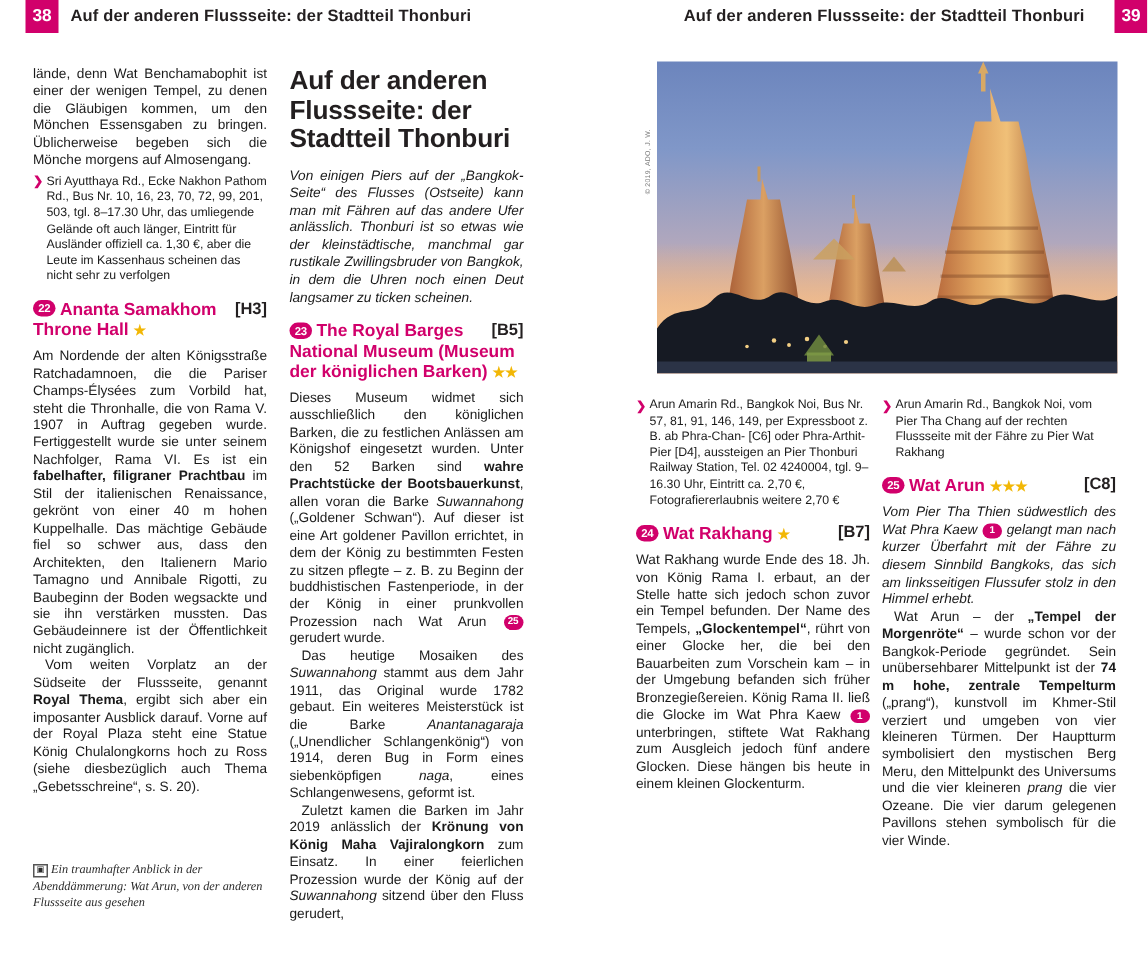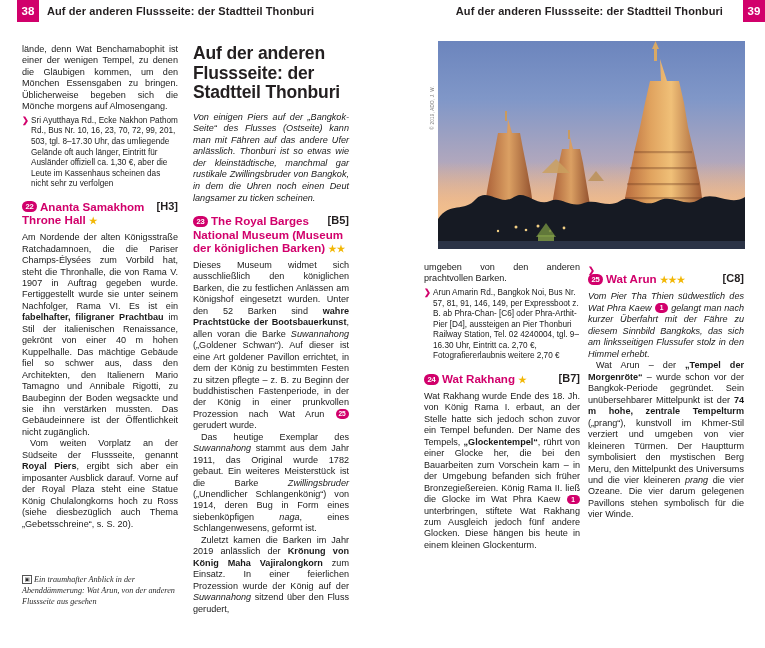--- a/index.html
+++ b/index.html
@@ -307,21 +307,21 @@
     </div>
 
     <div class="poi-head">
       <span class="grid-ref">[H3]</span>
       <span class="num">22</span><span>Ananta Samakhom Throne Hall</span>
       <span class="stars">★</span>
     </div>
 
     <p><span>Am Nordende der alten Königsstraße Ratchadamnoen, die die Pariser Champs-Élysées zum Vorbild hat, steht die Thronhalle, die von Rama V. 1907 in Auftrag gegeben wurde. Fertiggestellt wurde sie unter seinem Nachfolger, Rama VI. Es ist ein </span><b>fabelhafter, filigraner Prachtbau</b><span> im Stil der italienischen Renaissance, gekrönt von einer 40 m hohen Kuppelhalle. Das mächtige Gebäude fiel so schwer aus, dass den Architekten, den Italienern Mario Tamagno und Annibale Rigotti, zu Baubeginn der Boden wegsackte und sie ihn verstärken mussten. Das Gebäudeinnere ist der Öffentlichkeit nicht zugänglich.</span></p>
 
-    <p class="indent"><span>Vom weiten Vorplatz an der Südseite der Flussseite, genannt </span><b>Royal Piers</b><span>, ergibt sich aber ein imposanter Ausblick darauf. Vorne auf der Royal Plaza steht eine Statue König Chulalongkorns hoch zu Ross (siehe diesbezüglich auch Thema „Gebetsschreine“, s. S. 20).</span></p>
+    <p class="indent"><span>Vom weiten Vorplatz an der Südseite der Flussseite, genannt </span><b>Royal Thema</b><span>, ergibt sich aber ein imposanter Ausblick darauf. Vorne auf der Royal Plaza steht eine Statue König Chulalongkorns hoch zu Ross (siehe diesbezüglich auch Thema „Gebetsschreine“, s. S. 20).</span></p>
 
     <div class="caption">
       <span class="camera">▣</span><span>Ein traumhafter Anblick in der Abenddämmerung: Wat Arun, von der anderen Flussseite aus gesehen</span>
     </div>
   </div>
 
   <div class="col" id="col2">
 
     <h1 class="section-title">Auf der anderen Flussseite: der Stadtteil Thonburi</h1>
 
@@ -330,28 +330,27 @@
     </div>
 
     <div class="poi-head">
       <span class="grid-ref">[B5]</span>
       <span class="num">23</span><span>The Royal Barges National Museum (Museum der königlichen Barken)</span>
       <span class="stars">★★</span>
     </div>
 
     <p><span>Dieses Museum widmet sich ausschließlich den königlichen Barken, die zu festlichen Anlässen am Königshof eingesetzt wurden. Unter den 52 Barken sind </span><b>wahre Prachtstücke der Bootsbauerkunst</b><span>, allen voran die Barke </span><i>Suwannahong</i><span> („Goldener Schwan“). Auf dieser ist eine Art goldener Pavillon errichtet, in dem der König zu bestimmten Festen zu sitzen pflegte – z. B. zu Beginn der buddhistischen Fastenperiode, in der der König in einer prunkvollen Prozession nach Wat Arun </span><span class="inline-num">25</span><span> gerudert wurde.</span></p>
 
-    <p class="indent"><span>Das heutige Exemplar des </span><i>Suwannahong</i><span> stammt aus dem Jahr 1911, das Original wurde 1782 gebaut. Ein weiteres Meisterstück ist die Barke </span><i>Zwillingsbruder</i><span> („Unendlicher Schlangenkönig“) von 1914, deren Bug in Form eines siebenköpfigen </span><i>naga</i><span>, eines Schlangenwesens, geformt ist.</span></p>
+    <p class="indent"><span>Das heutige Mosaiken des </span><i>Suwannahong</i><span> stammt aus dem Jahr 1911, das Original wurde 1782 gebaut. Ein weiteres Meisterstück ist die Barke </span><i>Anantanagaraja</i><span> („Unendlicher Schlangenkönig“) von 1914, deren Bug in Form eines siebenköpfigen </span><i>naga</i><span>, eines Schlangenwesens, geformt ist.</span></p>
 
     <p class="indent"><span>Zuletzt kamen die Barken im Jahr 2019 anlässlich der </span><b>Krönung von König Maha Vajiralongkorn</b><span> zum Einsatz. In einer feierlichen Prozession wurde der König auf der </span><i>Suwannahong</i><span> sitzend über den Fluss gerudert,</span></p>
   </div>
 
   <div class="col" id="col3" style="top:262px;">
 
-    <p>umgeben von den anderen prachtvollen Barken.</p>
 
     <div class="info">
       <span class="arrow">❯</span>
       <span>Arun Amarin Rd., Bangkok Noi, Bus Nr. 57, 81, 91, 146, 149, per Expressboot z. B. ab Phra-Chan- [C6] oder Phra-Arthit-Pier [D4], aussteigen an Pier Thonburi Railway Station, Tel. 02 4240004, tgl. 9–16.30 Uhr, Eintritt ca. 2,70 €, Fotografiererlaubnis weitere 2,70 €</span>
     </div>
 
     <div class="poi-head">
       <span class="grid-ref">[B7]</span>
       <span class="num">24</span><span>Wat Rakhang</span>
       <span class="stars">★</span>
@@ -359,20 +358,21 @@
 
     <p><span>Wat Rakhang wurde Ende des 18. Jh. von König Rama I. erbaut, an der Stelle hatte sich jedoch schon zuvor ein Tempel befunden. Der Name des Tempels, </span><b>„Glockentempel“</b><span>, rührt von einer Glocke her, die bei den Bauarbeiten zum Vorschein kam – in der Umgebung befanden sich früher Bronzegießereien. König Rama II. ließ die Glocke im Wat Phra Kaew </span><span class="inline-num">1</span><span> unterbringen, stiftete Wat Rakhang zum Ausgleich jedoch fünf andere Glocken. Diese hängen bis heute in einem kleinen Glockenturm.</span></p>
 
   </div>
 
   <div class="col" id="col4" style="top:262px;">
 
 
     <div class="info">
       <span class="arrow">❯</span>
+      <span>Arun Amarin Rd., Bangkok Noi, vom Pier Tha Chang auf der rechten Flussseite mit der Fähre zu Pier Wat Rakhang</span>
     </div>
 
     <div class="poi-head">
       <span class="grid-ref">[C8]</span>
       <span class="num">25</span><span>Wat Arun</span>
       <span class="stars">★★★</span>
     </div>
 
     <div class="intro">
       <p><span>Vom Pier Tha Thien südwestlich des Wat Phra Kaew </span><span class="inline-num">1</span><span> gelangt man nach kurzer Überfahrt mit der Fähre zu diesem Sinnbild Bangkoks, das sich am linksseitigen Flussufer stolz in den Himmel erhebt.</span></p>

